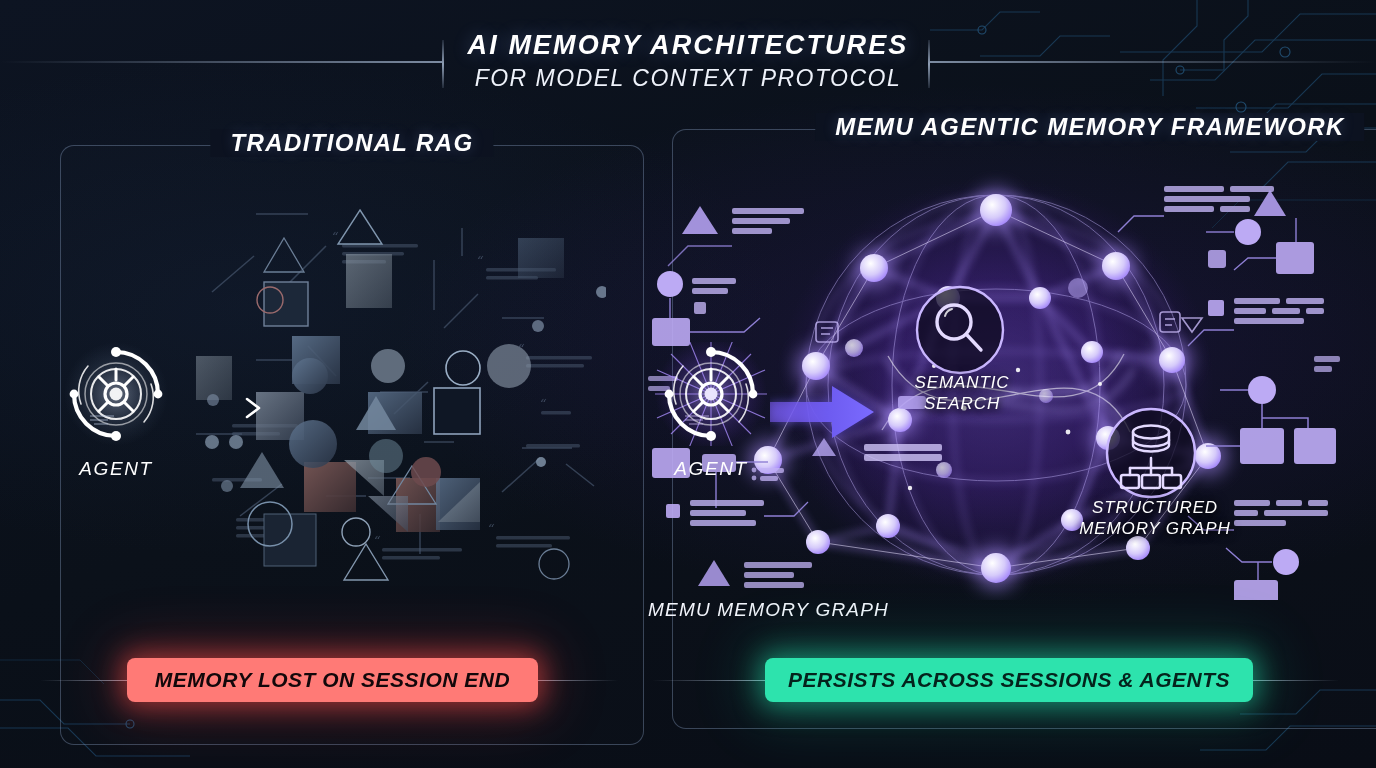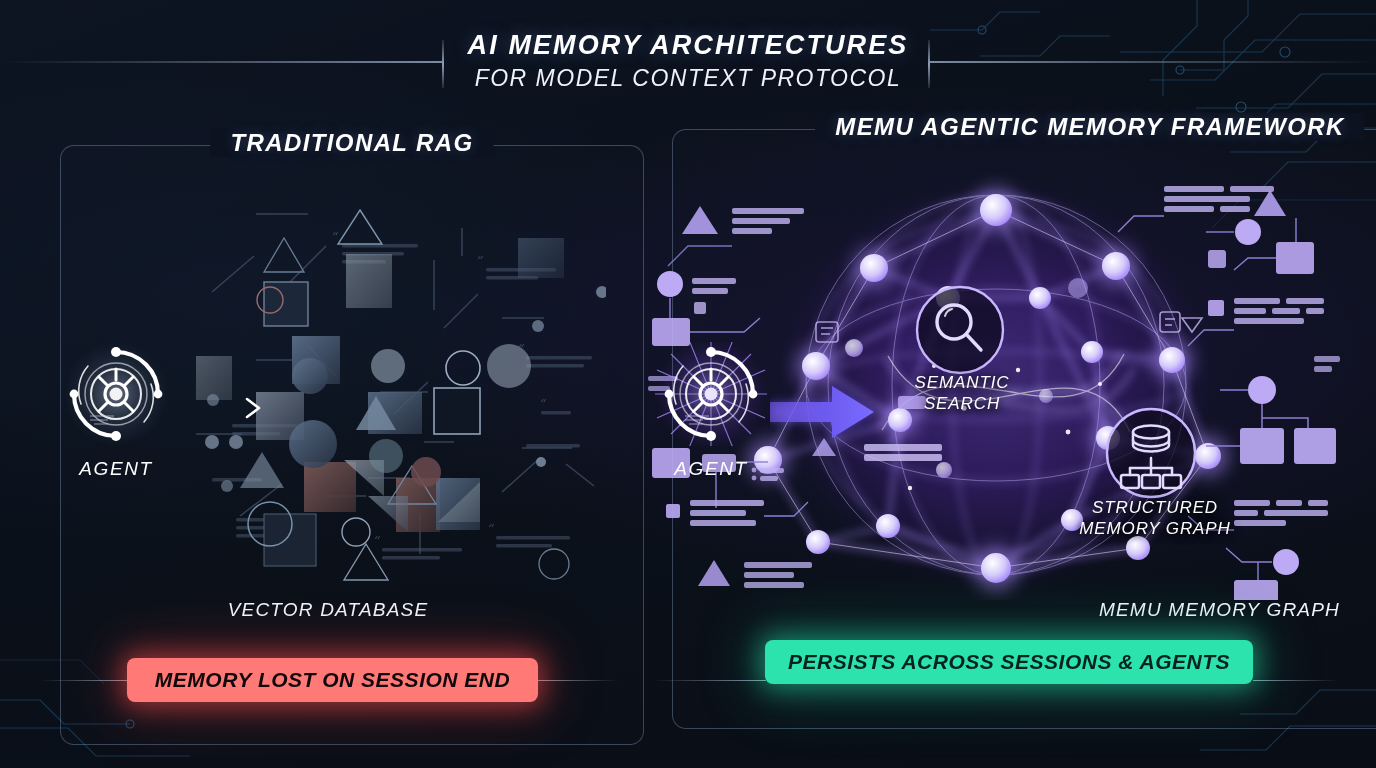--- a/index.html
+++ b/index.html
@@ -86,37 +86,37 @@
   .graph-tag {
     position:absolute; text-align:center; color:#fff; z-index:6;
     font-size:17px; font-weight:400; letter-spacing:.9px; line-height:1.25;
     text-shadow:0 2px 7px rgba(0,0,0,.95), 0 0 12px rgba(0,0,0,.8);
     pointer-events:none;
   }
   #tag-semantic  { left:892px; top:372px; width:140px; }
   #tag-structured{ left:1066px; top:497px; width:178px; }
 
   #label-graph {
-    position:absolute; left:648px; top:599px; width:692px; text-align:right;
+    position:absolute; left:648px; top:599px; width:692px; text-align:left;
     font-size:19px; letter-spacing:1.2px; color:#f2f4fb;
   }
 
   
   .banner {
     position:absolute; border-radius:8px;
     display:flex; align-items:center; justify-content:center;
     font-weight:700; letter-spacing:.5px; white-space:nowrap;
   }
   #banner-lost {
     left:127px; top:658px; width:411px; height:44px;
     background:#ff7a76; color:#12070a; font-size:21px;
     box-shadow:0 0 26px 5px rgba(255,78,74,.52), 0 0 60px 12px rgba(255,60,60,.22);
   }
   #banner-persist {
-    left:765px; top:640px; width:488px; height:44px;
+    left:765px; top:658px; width:488px; height:44px;
     background:#2de3ad; color:#04231c; font-size:21px;
     box-shadow:0 0 26px 5px rgba(35,226,170,.5), 0 0 62px 14px rgba(30,220,170,.2);
   }
   .banner-rule { position:absolute; top:680px; height:1px; }
   #rule-l1 { left:40px;  width:88px;  background:linear-gradient(90deg,rgba(150,165,190,0),rgba(178,192,214,.75)); }
   #rule-l2 { left:538px; width:80px;  background:linear-gradient(90deg,rgba(178,192,214,.75),rgba(150,165,190,0)); }
   #rule-r1 { left:652px; width:114px; background:linear-gradient(90deg,rgba(150,165,190,0),rgba(178,192,214,.75)); }
   #rule-r2 { left:1253px;width:86px;  background:linear-gradient(90deg,rgba(178,192,214,.75),rgba(150,165,190,0)); }
 </style>
 </head>
@@ -339,21 +339,20 @@
       <linearGradient id="arrL" x1="0" y1="0" x2="1" y2="0">
         <stop offset="0" stop-color="#ffffff" stop-opacity="0"></stop>
         <stop offset="45%" stop-color="#ffffff" stop-opacity=".85"></stop>
         <stop offset="100%" stop-color="#ffffff" stop-opacity="1"></stop>
       </linearGradient>
     </defs>
     <line x1="0" y1="12" x2="82" y2="12" stroke="url(#arrL)" stroke-width="2.4"></line>
     <polyline points="71,3 83,12 71,21" fill="none" stroke="#ffffff" stroke-width="2.6" stroke-linecap="round" stroke-linejoin="round"></polyline>
   </svg>
 
-  <div id="label-vector">VECTOR DATABASE</div>
 
   <div id="panel-right" class="panel">
     <div class="panel-title">MEMU AGENTIC MEMORY FRAMEWORK</div>
   </div>
 
   <svg id="memory-graph" viewBox="0 0 692 430" width="692" height="430">
     <defs>
       <radialGradient id="sphereGlow" cx="50%" cy="50%" r="50%">
         <stop offset="0%" stop-color="#8b5cf6" stop-opacity=".34"></stop>
         <stop offset="45%" stop-color="#7c3aed" stop-opacity=".26"></stop>

